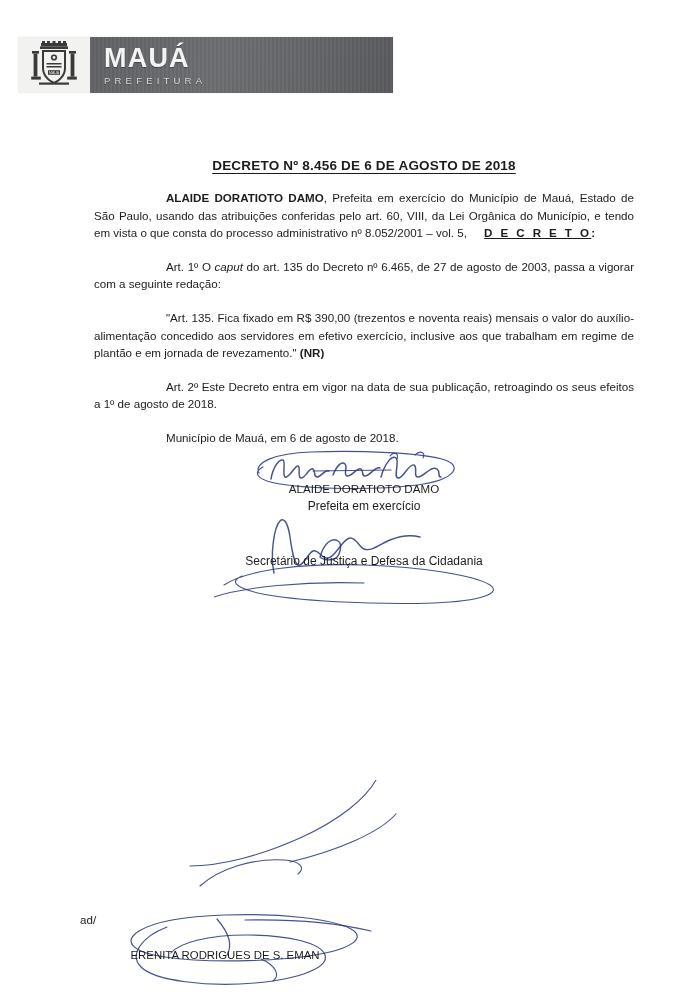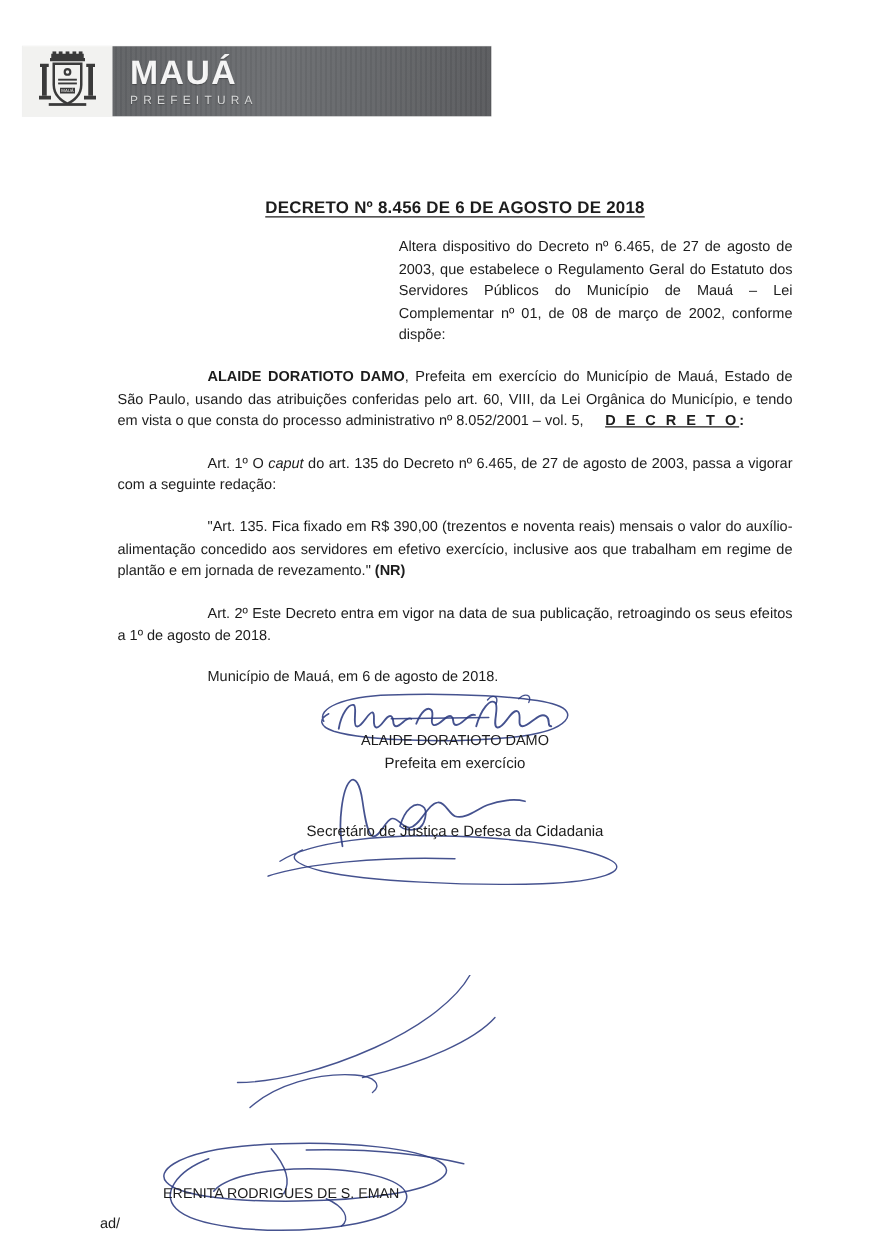--- a/index.html
+++ b/index.html
@@ -161,21 +161,21 @@
     top: 947px;
     width: 330px;
     text-align: center;
     color: #1c1c1c;
   }
   .footer-sign .sig-name,
   .footer-sign .sig-role { font-size: 11.4px; }
   .initials {
     position: absolute;
     left: 80px;
-    top: 972px;
+    top: 913px;
     font-size: 11.6px;
     color: #1c1c1c;
   }
   .ink { stroke: #2b3a80; fill: none; stroke-linecap: round; stroke-linejoin: round; opacity: .88; }
   .ink-dark { stroke: #3b3f52; fill: none; stroke-linecap: round; stroke-linejoin: round; opacity: .8; }
 </style>
 </head>
 <body>
 
 <div class="page">
@@ -221,21 +221,20 @@
     <div class="band">
       <div class="band-title">MAUÁ</div>
       <div class="band-sub">PREFEITURA</div>
     </div>
   </div>
 
   <div class="doc">
 
     <div class="doc-title">DECRETO Nº 8.456 DE 6 DE AGOSTO DE 2018</div>
 
-    <div class="ementa">Altera dispositivo do Decreto nº 6.465, de 27 de agosto de 2003, que estabelece o Regulamento Geral do Estatuto dos Servidores Públicos do Município de Mauá – Lei Complementar nº 01, de 08 de março de 2002, conforme dispõe:</div>
 
     <p class="body-par"><span class="b">ALAIDE DORATIOTO DAMO</span><span>, Prefeita em exercício do Município de Mauá, Estado de São Paulo, usando das atribuições conferidas pelo art. 60, VIII, da Lei Orgânica do Município, e tendo em vista o que consta do processo administrativo nº 8.052/2001 – vol. 5, </span><span class="spaced">D E C R E T O</span><span class="b">:</span></p>
 
     <p class="body-par"><span>Art. 1º  O </span><span class="i">caput</span><span> do art. 135 do Decreto nº 6.465, de 27 de agosto de 2003, passa a vigorar com a seguinte redação:</span></p>
 
     <p class="body-par"><span>"Art. 135. Fica fixado em R$ 390,00 (trezentos e noventa reais) mensais o valor do auxílio-alimentação concedido aos servidores em efetivo exercício, inclusive aos que trabalham em regime de plantão e em jornada de revezamento." </span><span class="b">(NR)</span></p>
 
     <p class="body-par">Art. 2º  Este Decreto entra em vigor na data de sua publicação, retroagindo os seus efeitos a 1º de agosto de 2018.</p>
 
     <p class="body-par">Município de Mauá, em 6 de agosto de 2018.</p>

